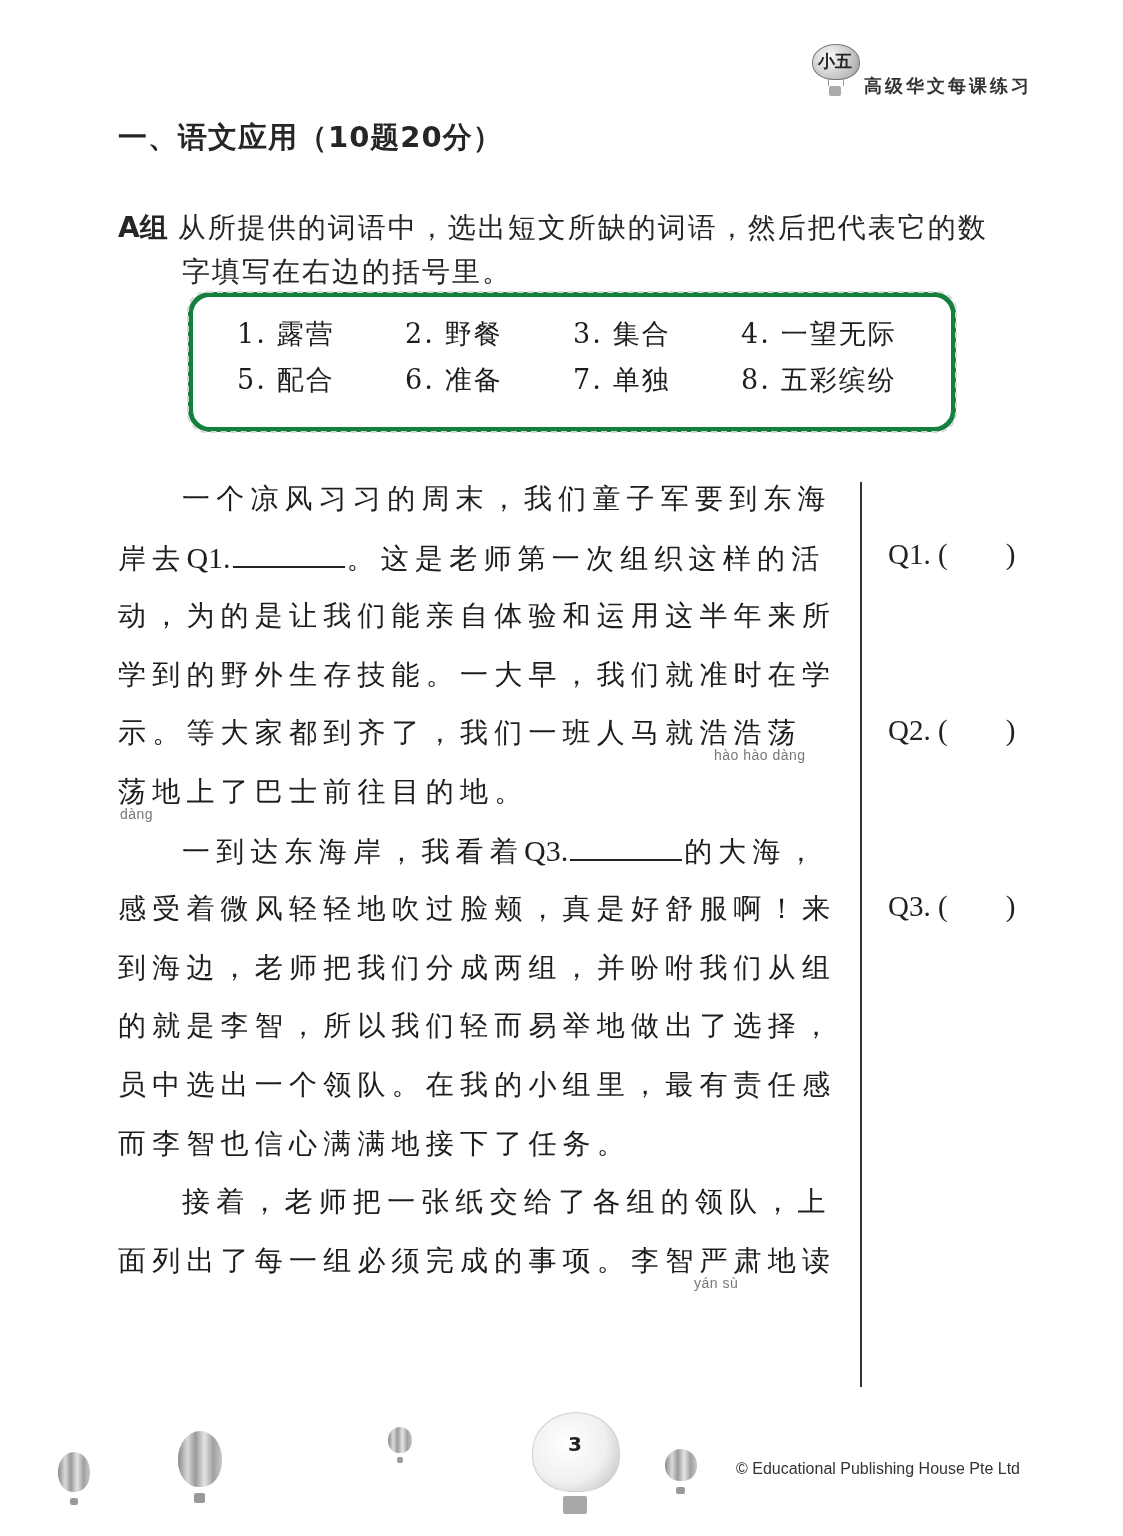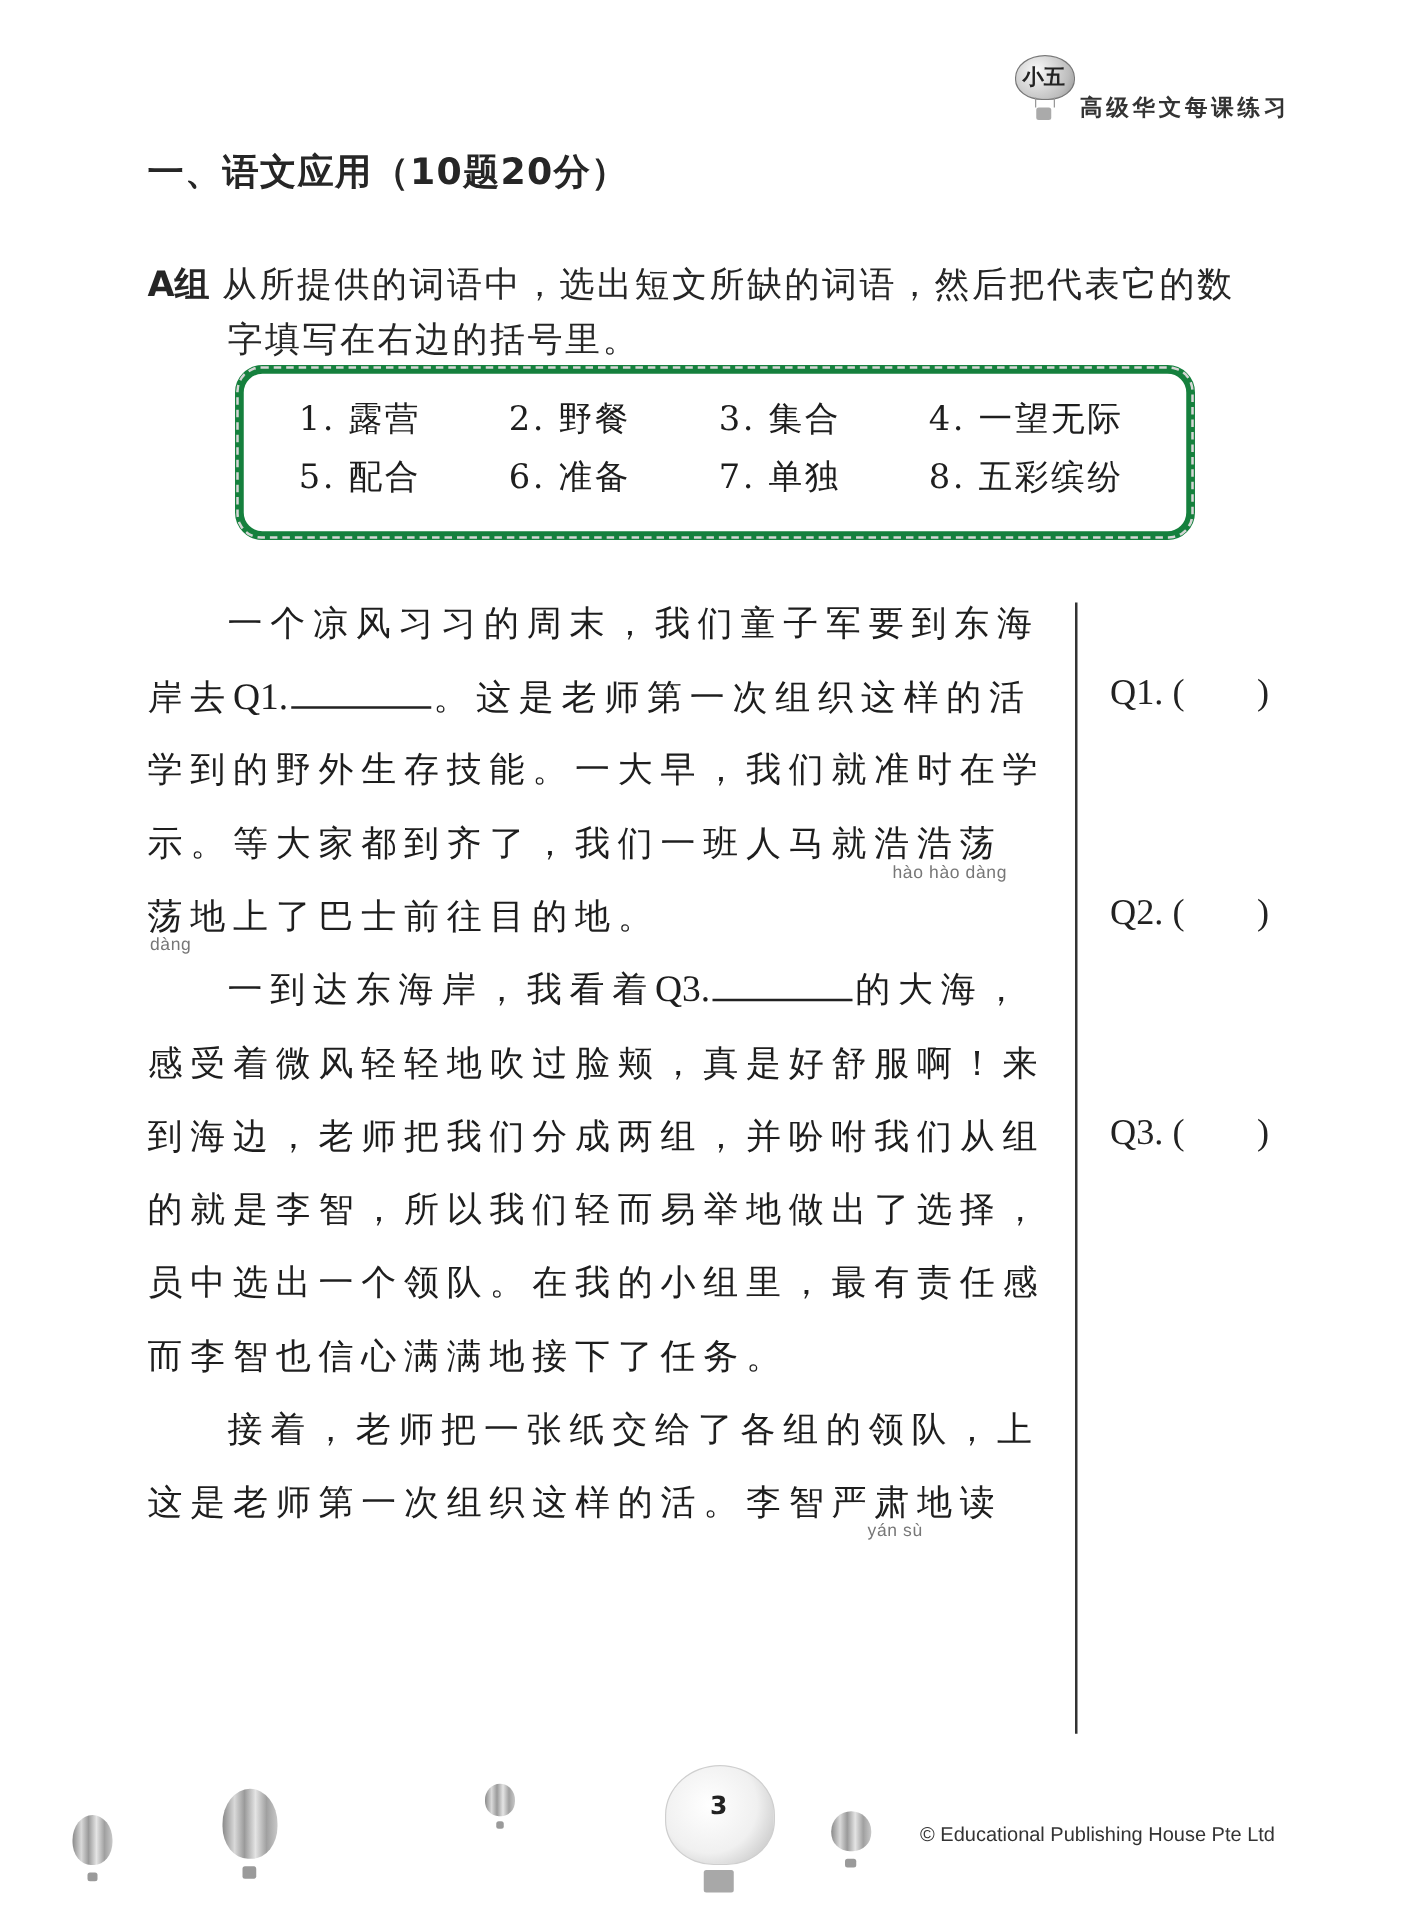--- a/index.html
+++ b/index.html
@@ -19,21 +19,21 @@
 
   
   .sec-title { position:absolute; top:118px; left:118px; font-family:"DejaVu Sans", sans-serif; font-weight:bold; font-size:29px; color:#262626; letter-spacing:1px; }
   .group-line { position:absolute; top:162px; left:118px; width:930px; font-family:"DejaVu Sans", sans-serif; font-size:28px; line-height:44px; color:#262626;margin-top:44px; }
   .group-tag { font-weight:bold; margin-right:10px; }
   .group-line .instr { letter-spacing:2px; }
   .group-line .indent { display:block; padding-left:64px; letter-spacing:2px; }
 
   
   .wordbox { position:absolute; top:292px; left:188px; width:768px; height:140px; box-sizing:border-box;
-        border:7px solid #15803d; border-radius:22px; background:#fff; }
+        border:5px solid #15803d; border-radius:22px; background:#fff; }
   .wordbox::before { content:""; position:absolute; inset:-6px; border:2px dashed #d6d6d6; border-radius:20px; pointer-events:none; }
   .words { position:absolute; top:18px; left:44px; display:grid; grid-template-columns:168px 168px 168px 200px; row-gap:8px; font-size:27px; line-height:38px; }
   .word { white-space:nowrap; letter-spacing:2px; }
   .word .num { margin-right:10px; }
 
   
   .passage { position:absolute; top:470px; left:118px; width:714px; font-size:28px; color:#1e1e1e; }
   .pline { position:relative; height:58.6px; line-height:58px; white-space:nowrap; letter-spacing:6.2px; }
   .pline.indent { padding-left:64px; }
   .blank { display:inline-block; width:112px; border-bottom:2px solid #222; height:24px; margin:0 2px; vertical-align:baseline; }
@@ -86,35 +86,36 @@
     <div class="word"><span class="num">5.</span><span>配合</span></div>
     <div class="word"><span class="num">6.</span><span>准备</span></div>
     <div class="word"><span class="num">7.</span><span>单独</span></div>
     <div class="word"><span class="num">8.</span><span>五彩缤纷</span></div>
   </div>
 </div>
 
 <div class="passage">
   <div class="pline indent"><span>一个凉风习习的周末，我们童子军要到东海</span></div>
   <div class="pline"><span>岸去</span><span class="qlabel">Q1.</span><span class="blank"></span><span>。这是老师第一次组织这样的活</span></div>
+  <div class="pline"><span>动，为的是让我们能亲自体验和运用这半年来所</span></div>
   <div class="pline"><span>学到的野外生存技能。一大早，我们就准时在学</span></div>
   <div class="pline"><span>示。等大家都到齐了，我们一班人马就浩浩荡</span>
     <span class="pinyin" style="left:596px; top:44px;">hào hào dàng</span>
   </div>
   <div class="pline"><span>荡地上了巴士前往目的地。</span>
     <span class="pinyin" style="left:2px; top:44px;">dàng</span>
   </div>
   <div class="pline indent"><span>一到达东海岸，我看着</span><span class="qlabel">Q3.</span><span class="blank"></span><span>的大海，</span></div>
   <div class="pline"><span>感受着微风轻轻地吹过脸颊，真是好舒服啊！来</span></div>
   <div class="pline"><span>到海边，老师把我们分成两组，并吩咐我们从组</span></div>
   <div class="pline"><span>的就是李智，所以我们轻而易举地做出了选择，</span></div>
   <div class="pline"><span>员中选出一个领队。在我的小组里，最有责任感</span></div>
   <div class="pline"><span>而李智也信心满满地接下了任务。</span></div>
   <div class="pline indent"><span>接着，老师把一张纸交给了各组的领队，上</span></div>
-  <div class="pline"><span>这是老师第一次组织这样的活。李智严肃地读</span>
+  <div class="pline"><span>面列出了每一组必须完成的事项。李智严肃地读</span>
     <span class="pinyin" style="left:576px; top:44px;">yán  sù</span>
   </div>
 </div>
 
 <div class="divider"></div>
 
 <div class="answers">
   <div class="answer" style="top:538px;">
     <span>Q1.</span> <span>(</span><span class="paren-gap"></span><span>)</span>
   </div>

